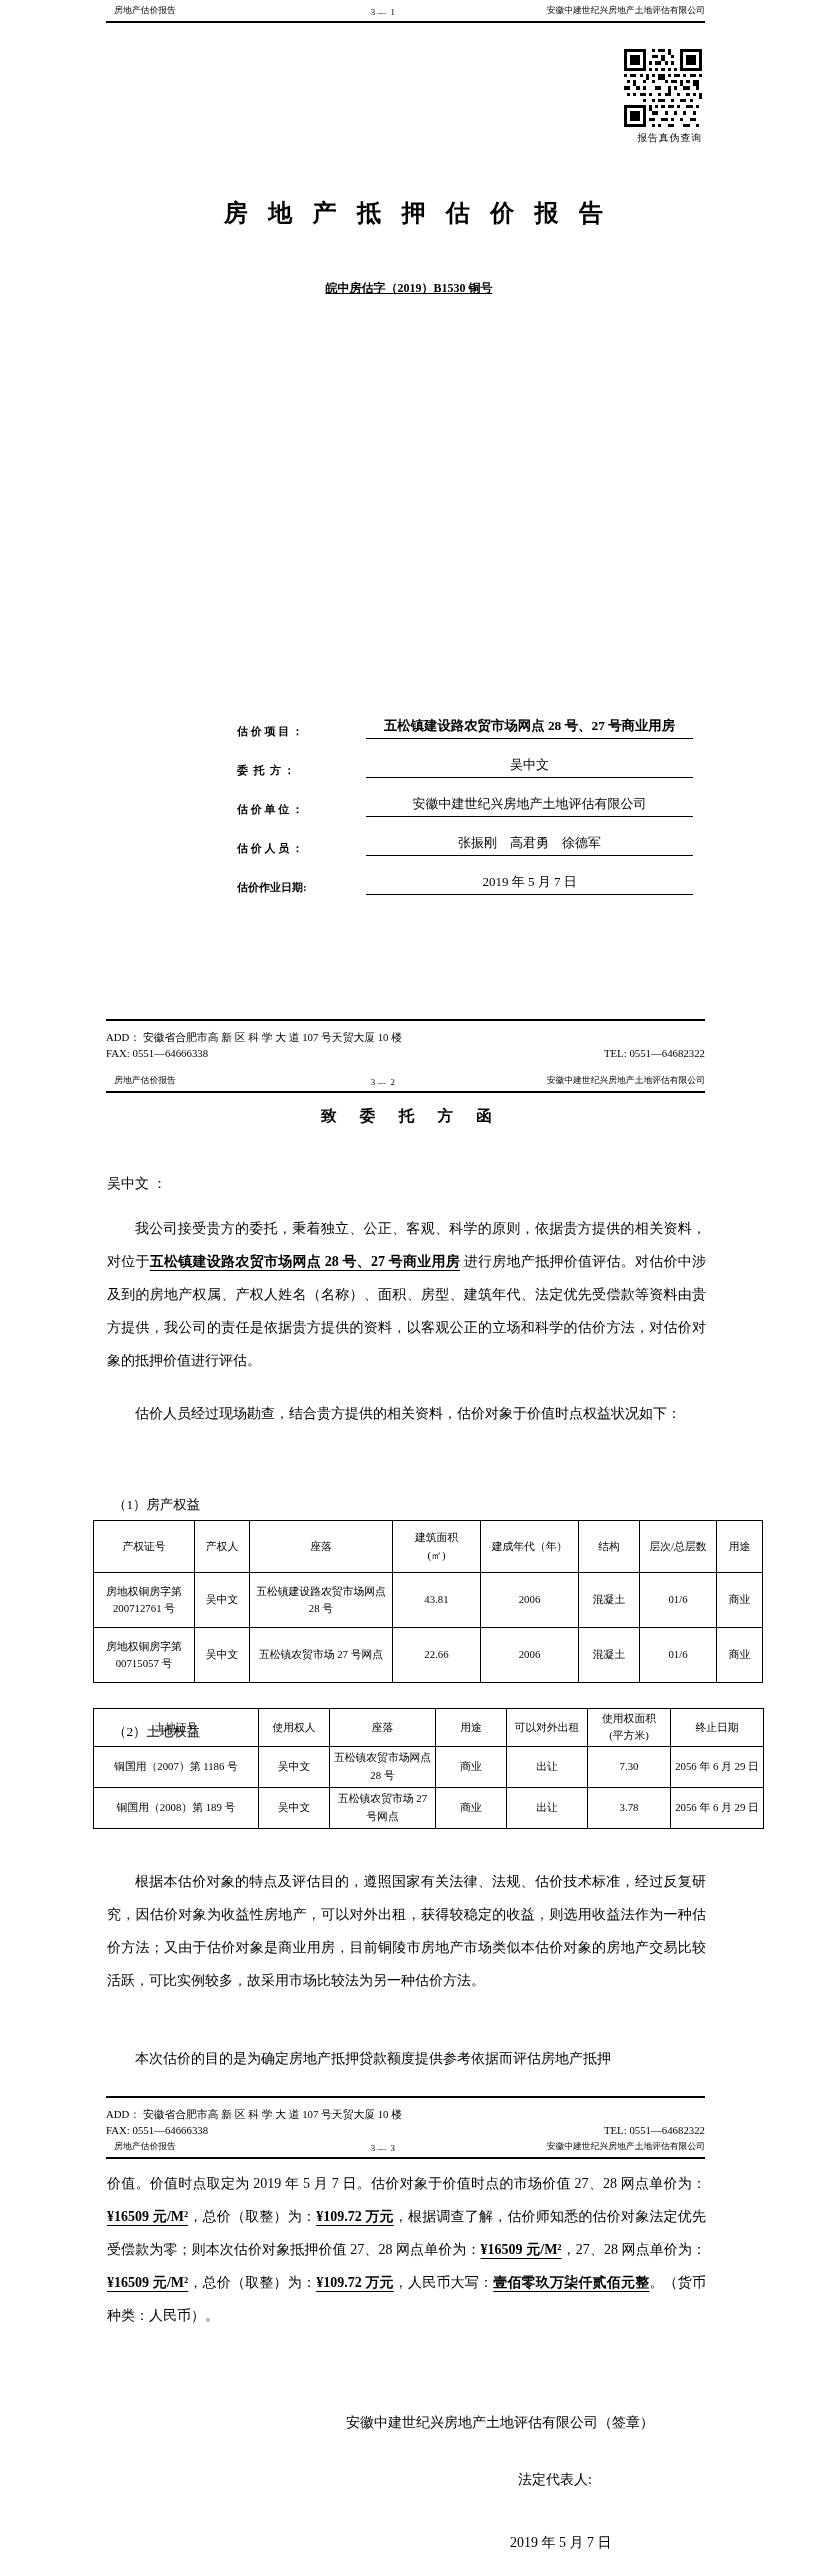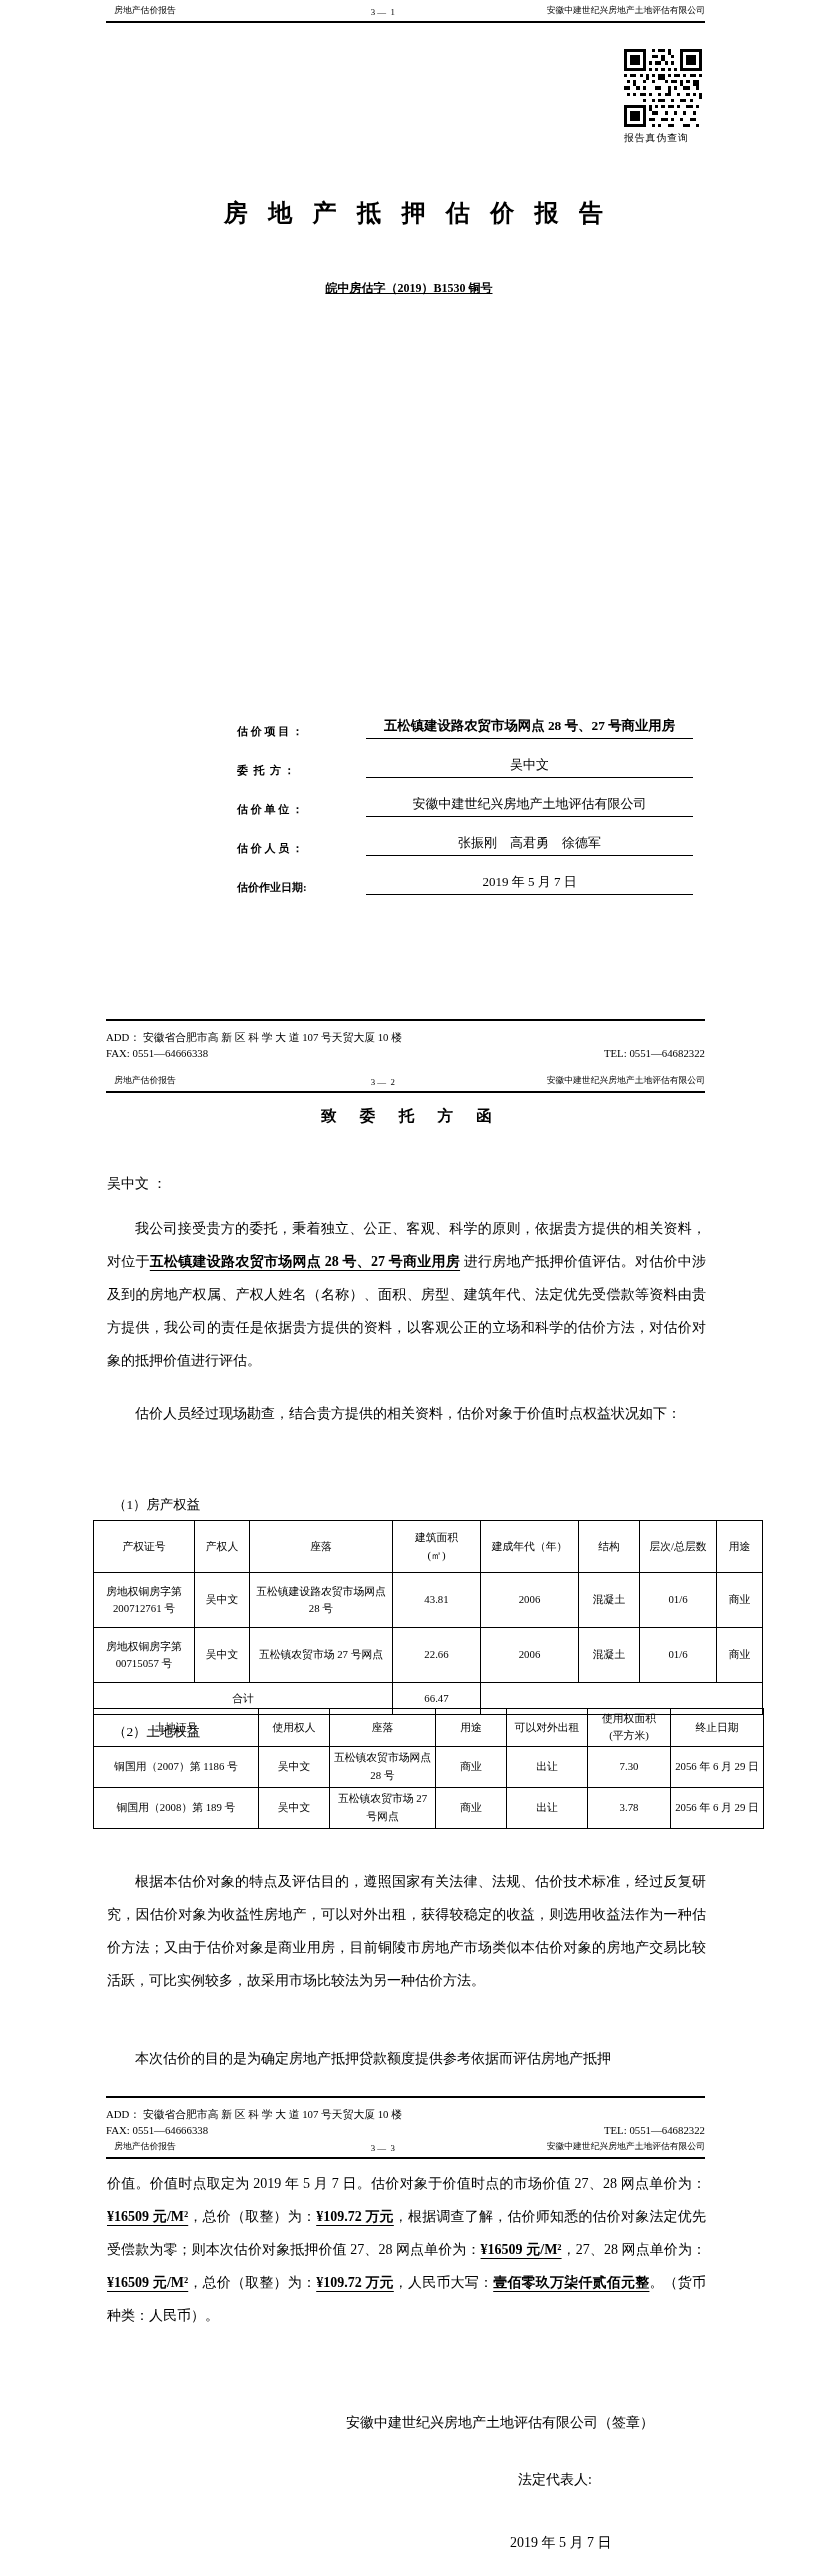--- a/index.html
+++ b/index.html
@@ -14,21 +14,21 @@
   .pagehead .r{flex:1.3;text-align:right;white-space:pre;}
   #hdr1{top:5.2px;} #hdr2{top:1075px;} #hdr3{top:2141px;}
 
   
   .footer{position:absolute;left:106px;width:599px;border-top:2.6px solid #000;padding-top:10px;font-size:10.8px;}
   .f-add{white-space:pre;}
   .f-row{display:flex;justify-content:space-between;margin-top:2px;white-space:pre;}
   #footer1{top:1019px;} #footer2{top:2096px;}
 
   
-  .qr{position:absolute;left:624px;top:49px;width:78px;text-align:left;}
+  .qr{position:absolute;left:624px;top:49px;width:78px;text-align:right;}
   .qr svg{width:78px;height:78px;display:block;}
   .qr-cap{margin-top:4.6px;font-size:9.8px;letter-spacing:1px;white-space:pre;}
 
   
   .doc-title{position:absolute;top:197px;left:0;width:100%;text-align:center;
              font-size:24px;font-weight:bold;letter-spacing:7.2px;white-space:pre;padding-left:8px;}
   .doc-sub{position:absolute;top:280px;left:0;width:100%;text-align:center;font-size:12px;font-weight:bold;white-space:pre;text-decoration:underline;}
 
   .form{position:absolute;left:237px;top:700px;width:456px;}
   .form-row{display:flex;align-items:flex-end;height:39px;}
@@ -261,25 +261,20 @@
       <td>房地权铜房字第
 00715057 号</td>
       <td>吴中文</td>
       <td>五松镇农贸市场 27 号网点</td>
       <td>22.66</td>
       <td>2006</td>
       <td>混凝土</td>
       <td>01/6</td>
       <td>商业</td>
     </tr>
-    <tr class="total">
-      <td colspan="3">合计</td>
-      <td>66.47</td>
-      <td colspan="4"></td>
-    </tr>
   </tbody>
     </table>
 
   <div class="sec-h" id="sec2">（2）土地权益</div>
 
   <table id="table2">
     <colgroup>
       <col style="width:165px">
         <col style="width:71px">
         <col style="width:106px">

